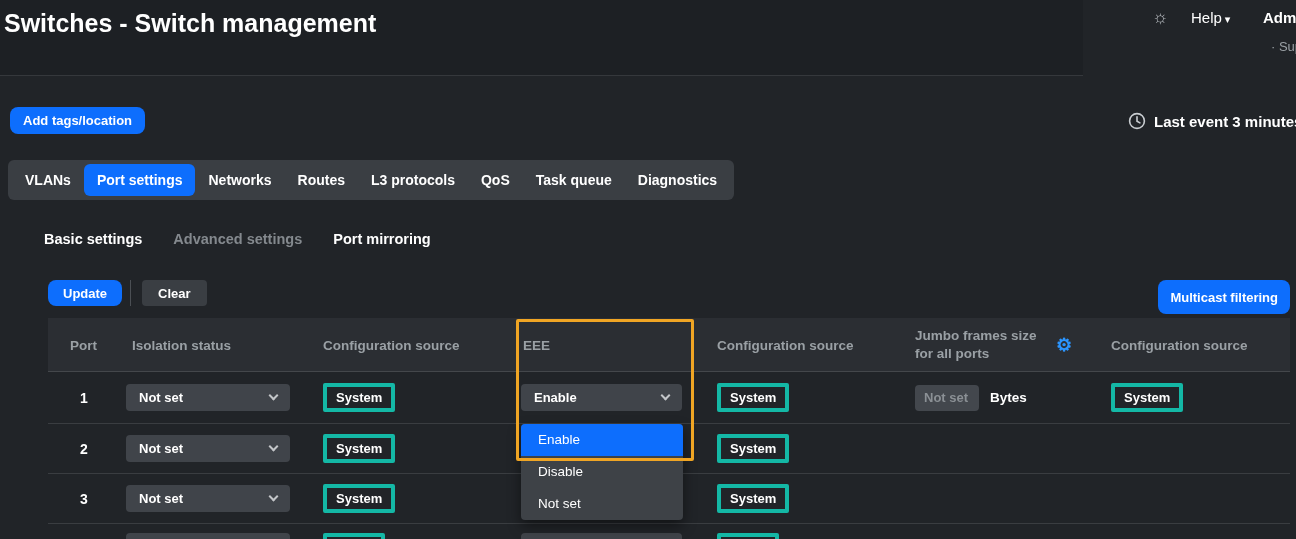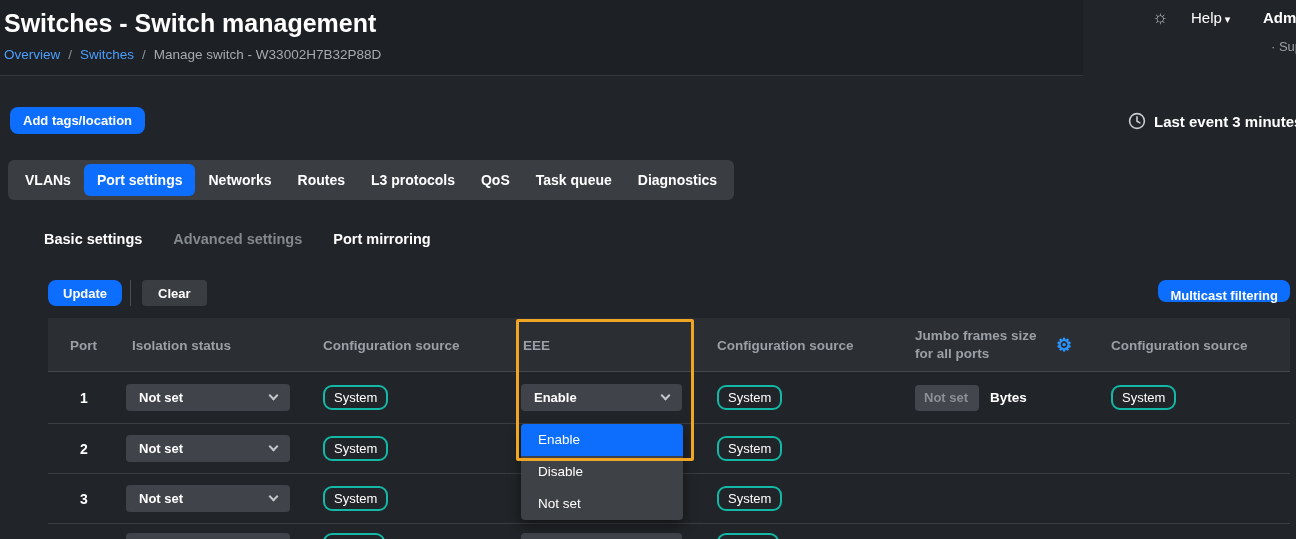--- a/index.html
+++ b/index.html
@@ -37,21 +37,21 @@
          color:#fff; border-radius:6px; cursor:pointer; white-space:nowrap; }
   .tab.active { background:#0d6efd; }
   .subtabs { position:absolute; left:44px; top:231px; display:flex; gap:31px;
              font-size:14.5px; font-weight:bold; }
   .subtab { color:#fff; cursor:pointer; white-space:nowrap; }
   .subtab.disabled { color:#84898e; }
   
   .update-btn { position:absolute; left:48px; top:280px; height:26px; padding:0 15px; }
   .toolbar-sep { position:absolute; left:130px; top:280px; width:1px; height:26px; background:#4b4f54; }
   .clear-btn { position:absolute; left:142px; top:280px; height:26px; padding:0 16px; }
-  .multicast-btn { position:absolute; right:6px; top:280px; height:22px; padding:8px 12px; }
+  .multicast-btn { position:absolute; right:6px; top:280px; height:34px; padding:8px 12px; }
   
   .table { position:absolute; left:48px; top:318px; width:1242px; }
   .thead { position:relative; height:54px; background:#2b2e33; border-bottom:1px solid #44474b; }
   .th { position:absolute; top:0; height:54px; display:flex; align-items:center;
         font-size:13.5px; font-weight:bold; color:#9aa0a5; }
   .th-port { left:22px; }   .th-iso { left:84px; }  .th-cs1 { left:275px; }
   .th-eee { left:475px; }   .th-cs2 { left:669px; } .th-jumbo { left:867px; }
   .th-cs3 { left:1063px; }
   .th-jumbo .jlabel { width:132px; line-height:1.35; }
   .gear-icon { color:#2b95ff; font-size:18px; margin-left:9px; cursor:pointer; }
@@ -63,22 +63,22 @@
   .c-eee { left:473px; }  .c-cs2 { left:669px; } .c-jumbo { left:867px; }
   .c-cs3 { left:1063px; }
   .portnum { color:#fff; font-weight:bold; font-size:14px; }
   .sel { width:164px; height:27px; background:#40444a; border-radius:4px; color:#fff;
          font-size:13px; font-weight:bold; display:flex; align-items:center;
          padding:0 13px; position:relative; cursor:pointer; }
   .sel.eee-sel { width:161px; }
   .chev { position:absolute; right:13px; top:8px; width:7px; height:7px;
           border-right:2px solid #c3c6c9; border-bottom:2px solid #c3c6c9;
           transform:rotate(45deg); }
-  .badge { border:2px solid #14b8a6; border-radius:9px; padding:3px 9px;
-           color:#fff; font-size:13px; font-weight:normal; white-space:nowrap; }
+  .badge { border:4px solid #14b8a6; border-radius:2px; padding:3px 9px;
+           color:#fff; font-size:13px; font-weight:bold; white-space:nowrap; }
   .badge.ghost { width:62px; height:26px; }
   .jumbo-input { width:64px; height:26px; background:#43474d; border-radius:4px; border:none;
                  color:#8b9095; font-size:13px; font-weight:bold; line-height:26px;
                  padding:0 9px; overflow:hidden; white-space:nowrap; }
   .bytes { margin-left:11px; color:#fff; font-weight:bold; font-size:13.5px; }
   .p-top { margin-top:9px; align-self:flex-start; }
   
   .menu { position:absolute; left:521px; top:424px; width:162px; background:#3e4247;
           border-radius:4px; box-shadow:0 6px 14px rgba(0,0,0,0.45); z-index:40; overflow:hidden; }
   .menu-item { height:32px; line-height:32px; padding-left:17px; color:#fff;
@@ -86,23 +86,20 @@
   .menu-item.selected { background:#0d6efd; }
   
   .orange-box { position:absolute; left:516px; top:319px; width:178px; height:142px;
                 border:3px solid #f0a524; border-radius:2px; z-index:50; pointer-events:none; }
 </style>
 </head>
 <body>
 
 <div class="hdr">
   <div class="title">Switches - Switch management</div>
-  <div class="crumbs">
-    <span class="crumb-link">Overview</span><span class="crumb-sep">/</span><span class="crumb-link">Switches</span><span class="crumb-sep">/</span><span class="crumb-cur">Manage switch - W33002H7B32P88D</span>
-  </div>
   <div class="sun-icon">☼</div>
   <div class="help"><span>Help</span><span class="caret">▾</span></div>
   <div class="account">Admi</div>
   <div class="account-sub">· Sup</div>
 </div>
 
 <button class="btn-blue add-tags">Add tags/location</button>
 <div class="last-event">
   <svg width="18" height="18" viewBox="0 0 18 18">
     <circle cx="9" cy="9" r="7.4" stroke="#c9cdd1" stroke-width="1.6" fill="none"></circle>

